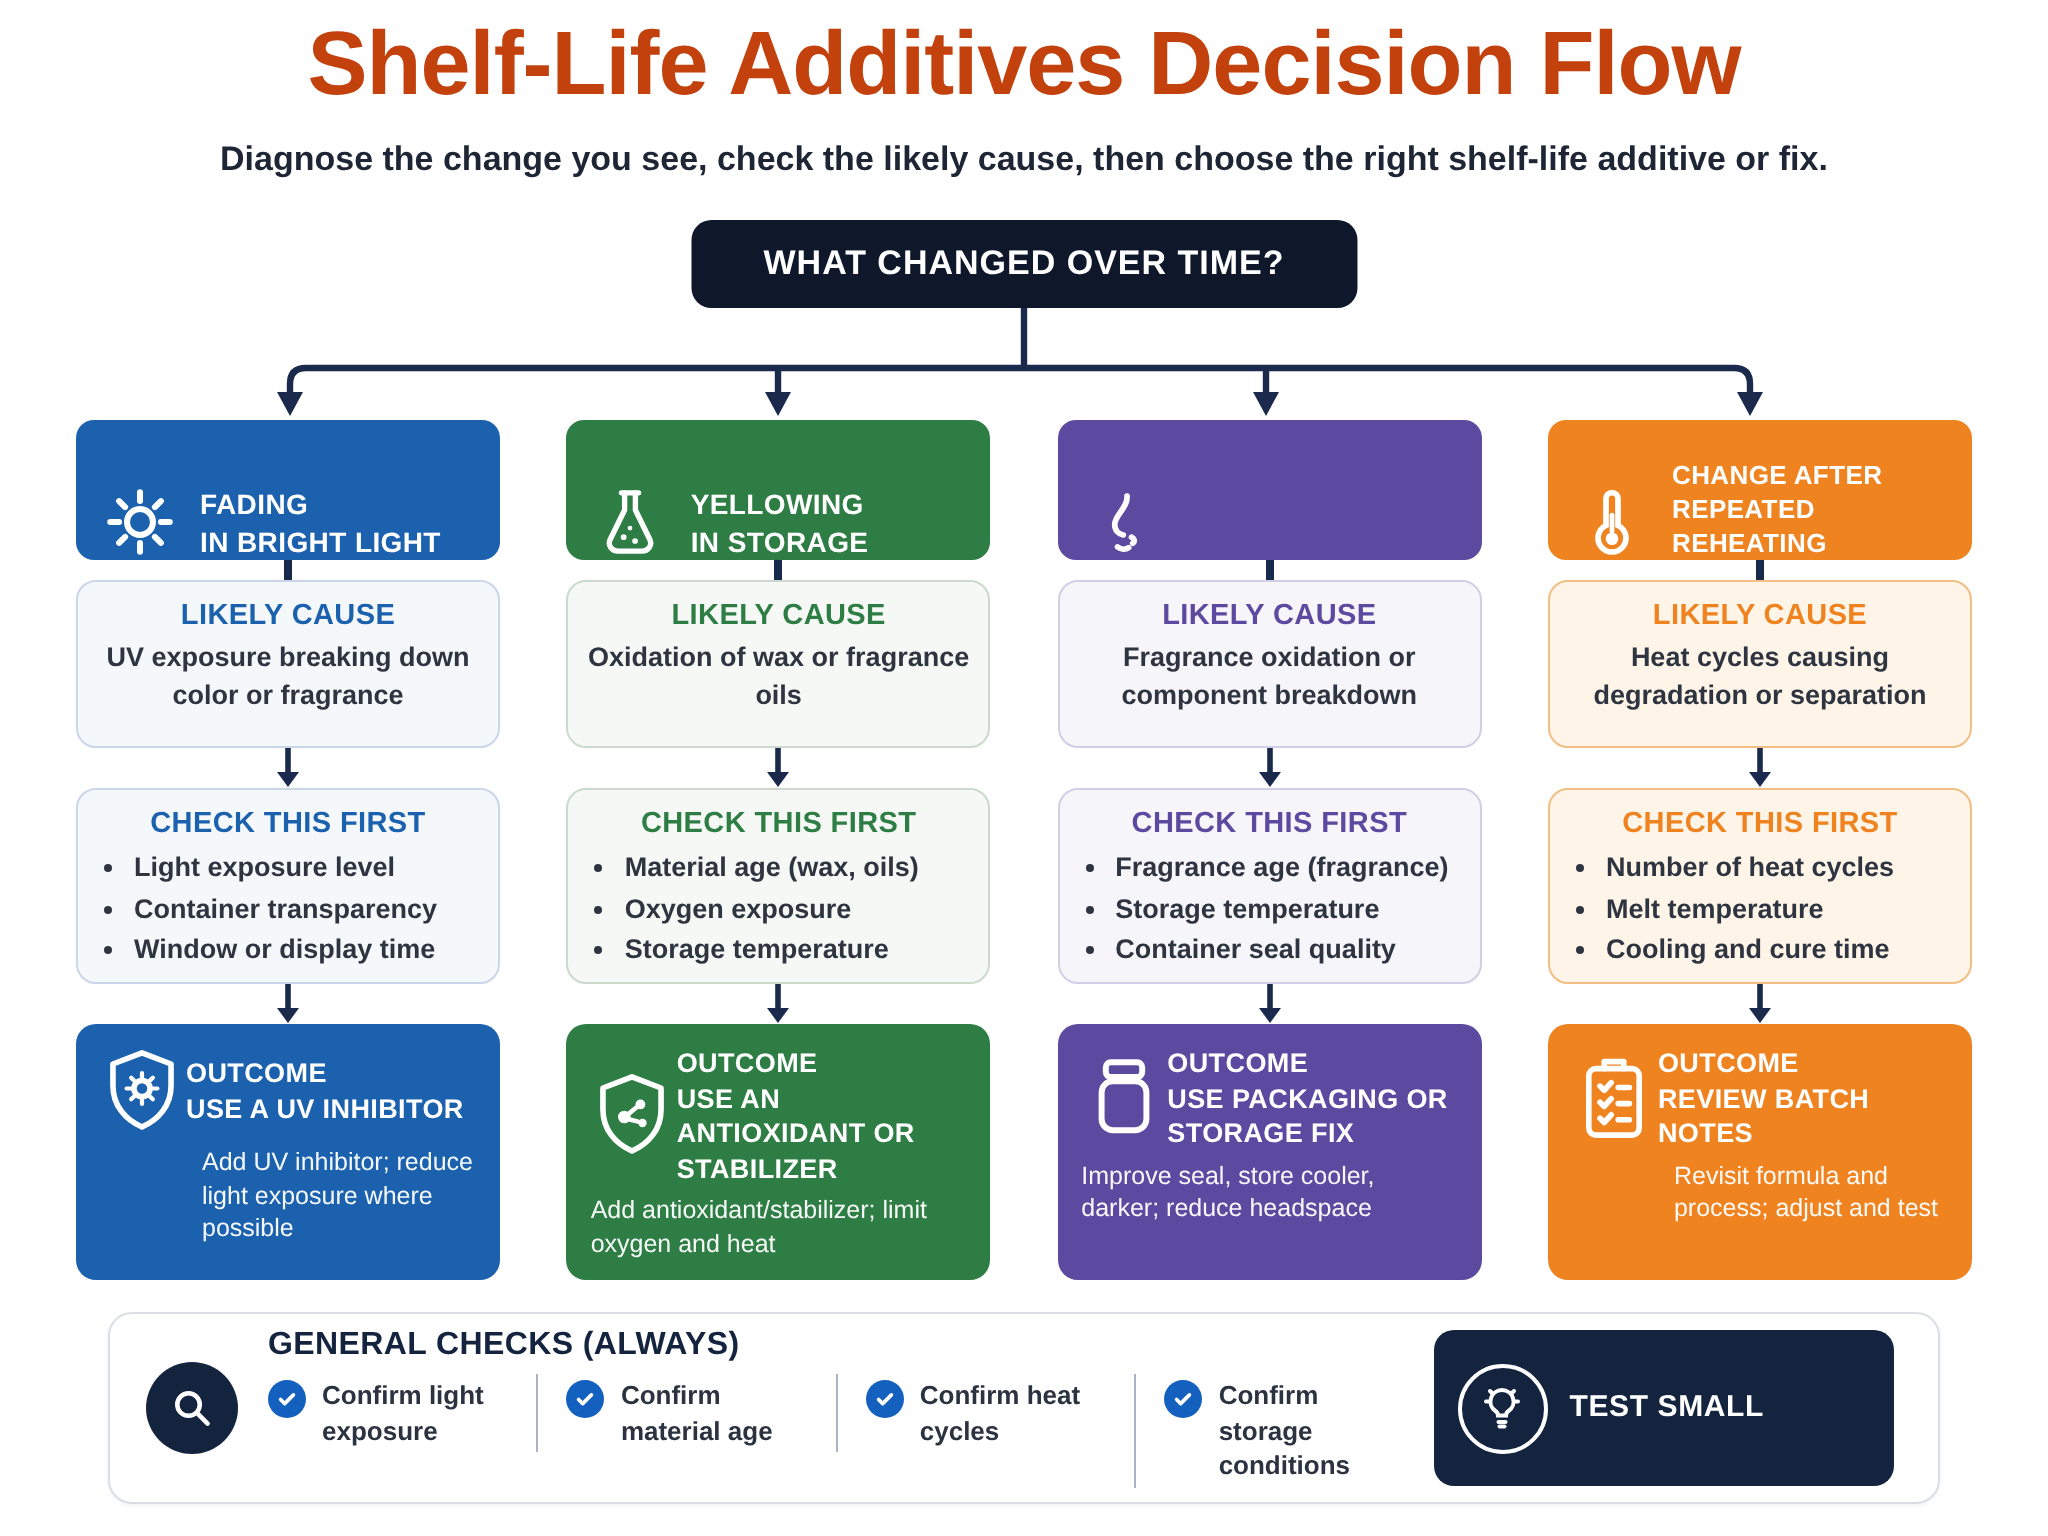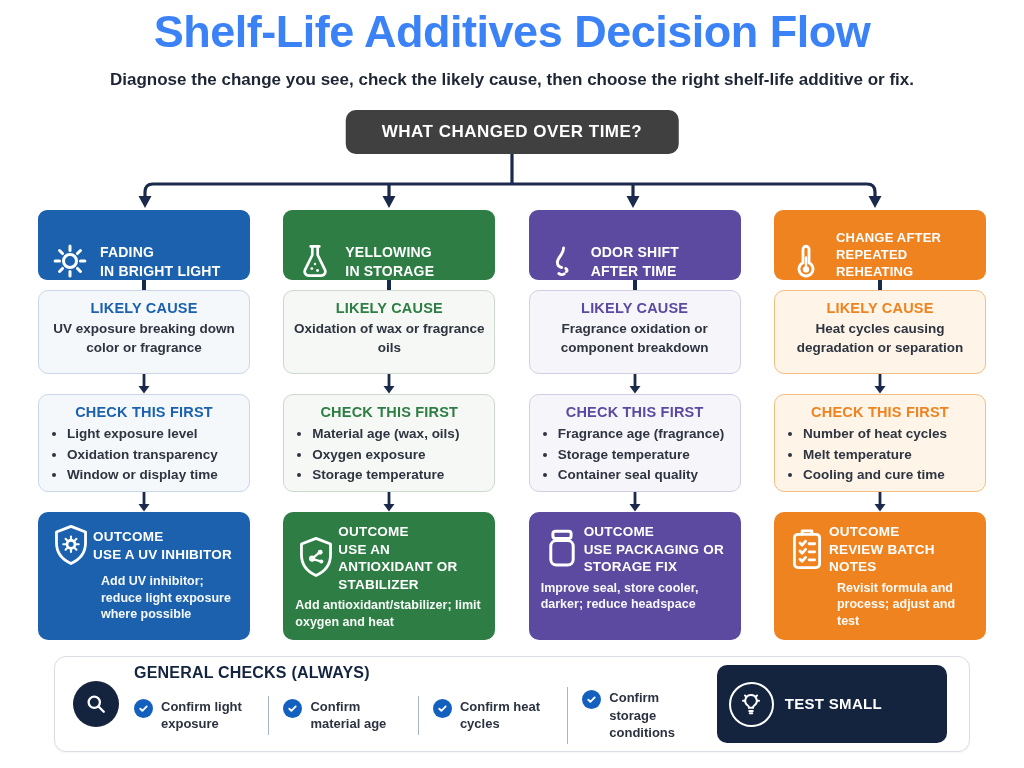--- a/index.html
+++ b/index.html
@@ -2,25 +2,25 @@
 <html><head>
 <meta charset="utf-8">
 <style>
   * { margin:0; padding:0; box-sizing:border-box; }
   html,body { width:1024px; height:768px; background:#ffffff; overflow:hidden;
               font-family:"Liberation Sans", sans-serif; }
   .stage { position:relative; width:1024px; height:768px; background:#fff; }
 
   
   .page-title { position:absolute; top:6px; left:0; width:100%; text-align:center;
-    font-size:45px; font-weight:bold; letter-spacing:-0.5px; color:#3b82f6; }
+    font-size:45px; font-weight:bold; letter-spacing:-0.5px; color:#c2410c; }
   .page-sub { position:absolute; top:70px; left:0; width:100%; text-align:center;
     font-size:17px; font-weight:600; color:#1E2635; }
   .root-box { position:absolute; top:110px; left:50%; transform:translateX(-50%);
-    height:44px; padding:0 36px; background:#404040; border-radius:10px;
+    height:44px; padding:0 36px; background:#0f172a; border-radius:10px;
     display:flex; align-items:center; justify-content:center;
     color:#fff; font-size:17px; font-weight:bold; letter-spacing:.5px; white-space:nowrap; }
   .tree-svg { position:absolute; top:154px; left:0; }
 
   
   .cols { position:absolute; top:210px; left:38px; width:948px;
     display:flex; justify-content:space-between; }
   .column { width:212px; display:flex; flex-direction:column; align-items:stretch; }
 
   .c-blue   { --accent:#1B61AE; --pale-bg:#F5F8FB; --pale-bd:#C9D7E8; }
@@ -49,33 +49,33 @@
   .checkbox li { font-size:13.5px; font-weight:600; line-height:1.52; }
 
   .arrow { height:20px; display:flex; align-items:center; justify-content:center; }
 
   .outcome { height:128px; border-radius:10px; background:var(--accent);
     color:#fff; padding:11px 12px 8px 12px; }
   .orow { display:flex; gap:1px; align-items:center; }
   .oicon { width:42px; height:46px; flex:0 0 42px; }
   .oicon svg { width:42px; height:46px; display:block; }
   .olabel, .otitle { font-weight:bold; font-size:13.5px; line-height:1.3; letter-spacing:.2px; }
-  .obody { font-size:12.5px; line-height:1.32; margin-top:4px; color:rgba(255,255,255,.96); font-weight:700; }
+  .obody { font-size:12.5px; line-height:1.32; margin-top:4px; color:rgba(255,255,255,.96); font-weight:400; }
   .obody.indent { margin-left:51px; }
 
   
   .footer { position:absolute; top:656px; left:54px; width:916px; height:96px;
     background:#fff; border:1.5px solid #D9DEE5; border-radius:12px;
     display:flex; align-items:center; box-shadow:0 1px 2px rgba(20,40,80,.05); }
   .mag-circle { width:46px; height:46px; border-radius:50%; background:#14243F;
     margin-left:18px; flex:0 0 46px; display:flex; align-items:center; justify-content:center; }
   .mag-circle svg { width:26px; height:26px; }
   .gc-block { margin-left:15px; display:flex; flex-direction:column; }
   .gc-title { font-size:16px; font-weight:bold; color:#14243F; letter-spacing:.2px; margin-bottom:5px; }
-  .gc-row { display:flex; align-items:center; }
+  .gc-row { display:flex; align-items:flex-start; }
   .gc-item { display:flex; gap:8px; align-items:flex-start; padding:2px 16px 2px 14px; }
   .gc-item:first-child { padding-left:0; }
   .gc-item + .gc-item { border-left:1.5px solid #A9B4C4; }
   .gc-check { width:19px; height:19px; border-radius:50%; background:#1460BE; flex:0 0 19px;
     display:flex; align-items:center; justify-content:center; margin-top:1px; }
   .gc-check svg { width:11px; height:11px; }
   .gc-label { font-size:13px; font-weight:600; color:#2B3240; line-height:1.35; max-width:104px; }
 
   .ts-box { margin-left:auto; margin-right:22px; width:248px; height:78px;
     background:#14243F; border-radius:10px; display:flex; align-items:center;
@@ -144,21 +144,21 @@
       <div class="arrow">
         <svg width="14" height="20" viewBox="0 0 14 20">
             <line x1="7" y1="0" x2="7" y2="12.5" stroke="#1B2A4C" stroke-width="2.8"></line>
             <polygon points="1.5,12 12.5,12 7,19.5" fill="#1B2A4C"></polygon>
           </svg>
       </div>
       <div class="pale checkbox">
         <div class="pale-h">CHECK THIS FIRST</div>
         <ul>
           <li>Light exposure level</li>
-          <li>Oxidation transparency</li>
+          <li>Container transparency</li>
           <li>Window or display time</li>
         </ul>
       </div>
       <div class="arrow">
         <svg width="14" height="20" viewBox="0 0 14 20">
             <line x1="7" y1="0" x2="7" y2="12.5" stroke="#1B2A4C" stroke-width="2.8"></line>
             <polygon points="1.5,12 12.5,12 7,19.5" fill="#1B2A4C"></polygon>
           </svg>
       </div>
       <div class="outcome">
@@ -254,24 +254,20 @@
 
     <div class="column c-purple">
       <div class="hdr">
         <span class="hicon">
           <svg viewBox="0 0 24 24" fill="none" stroke="#fff" stroke-width="1.8" stroke-linecap="round">
             <path d="M13.6 3.8c.2 3.9-3.9 5.9-3.9 9 0 1.9 1.2 3 2.7 3.3"></path>
             <path d="M15 16.8c.9.4 1.2 1.3.4 1.9"></path>
             <path d="M10.6 19.9c1.1.8 2.5.9 3.5.2"></path>
           </svg>
         </span>
-        <span class="htxt">
-          <span>ODOR SHIFT</span>
-          <span>AFTER TIME</span>
-        </span>
       </div>
       <div class="link"></div>
       <div class="pale likely">
         <div class="pale-h">LIKELY CAUSE</div>
         <div class="pale-b">Fragrance oxidation or component breakdown</div>
       </div>
       <div class="arrow">
         <svg width="14" height="20" viewBox="0 0 14 20">
             <line x1="7" y1="0" x2="7" y2="12.5" stroke="#1B2A4C" stroke-width="2.8"></line>
             <polygon points="1.5,12 12.5,12 7,19.5" fill="#1B2A4C"></polygon>

